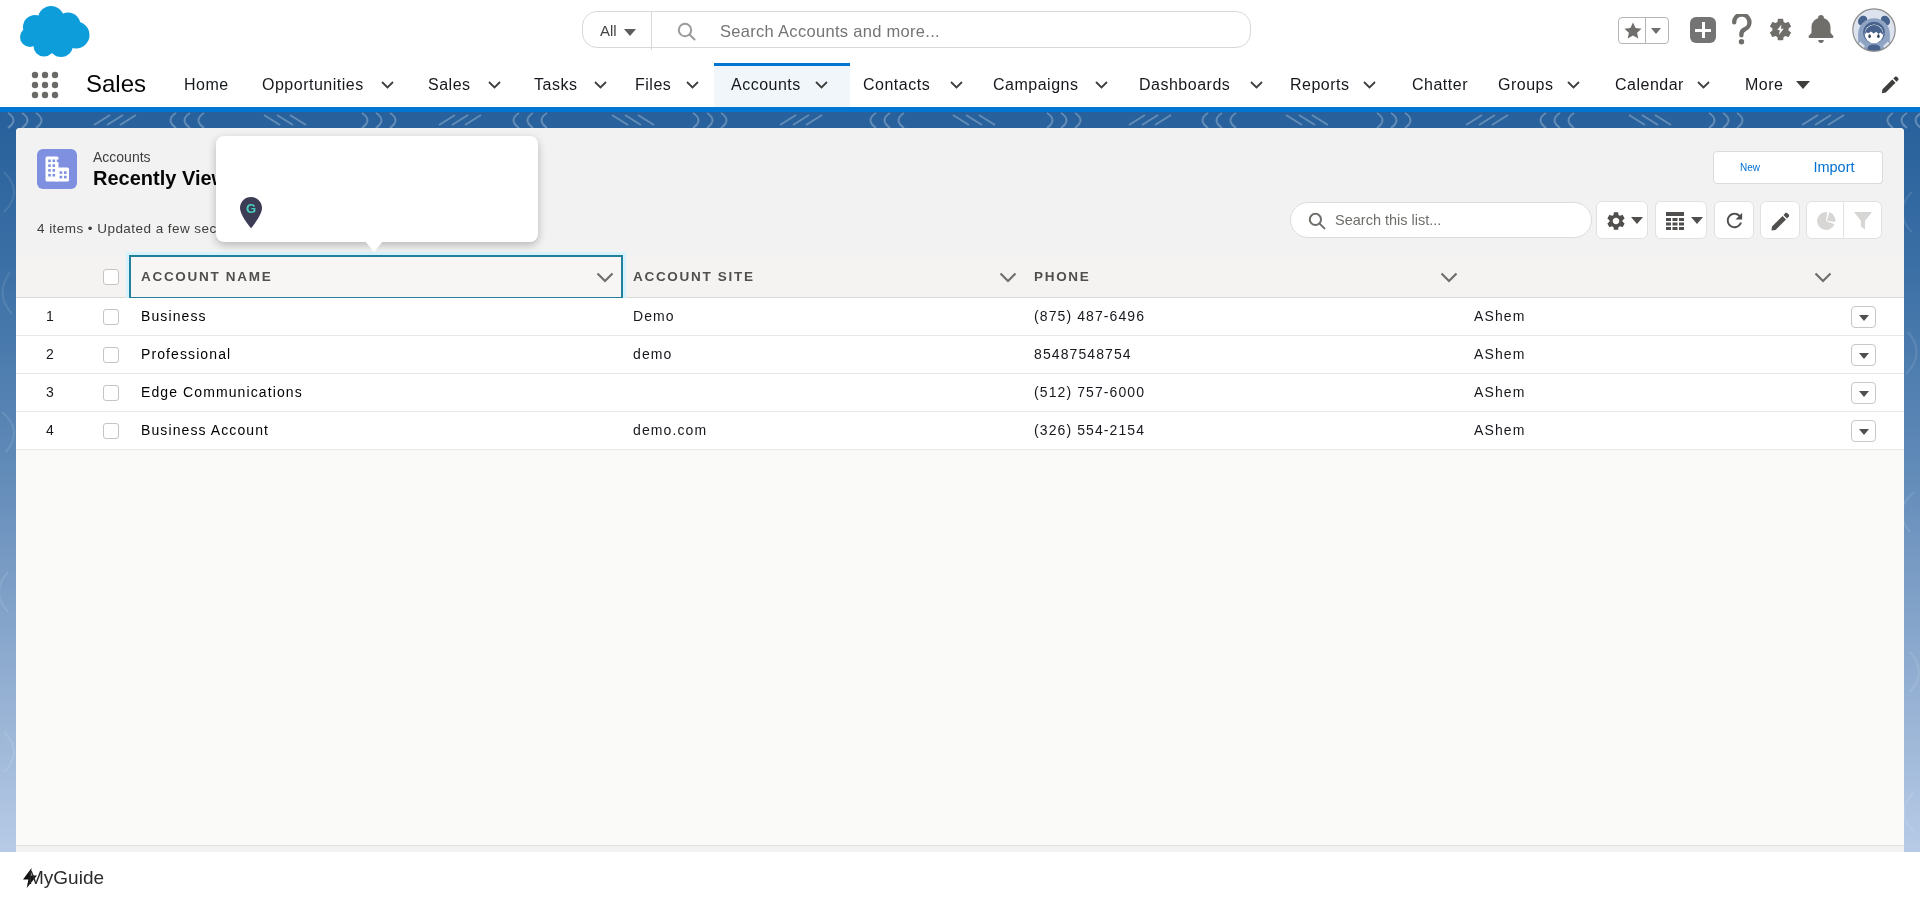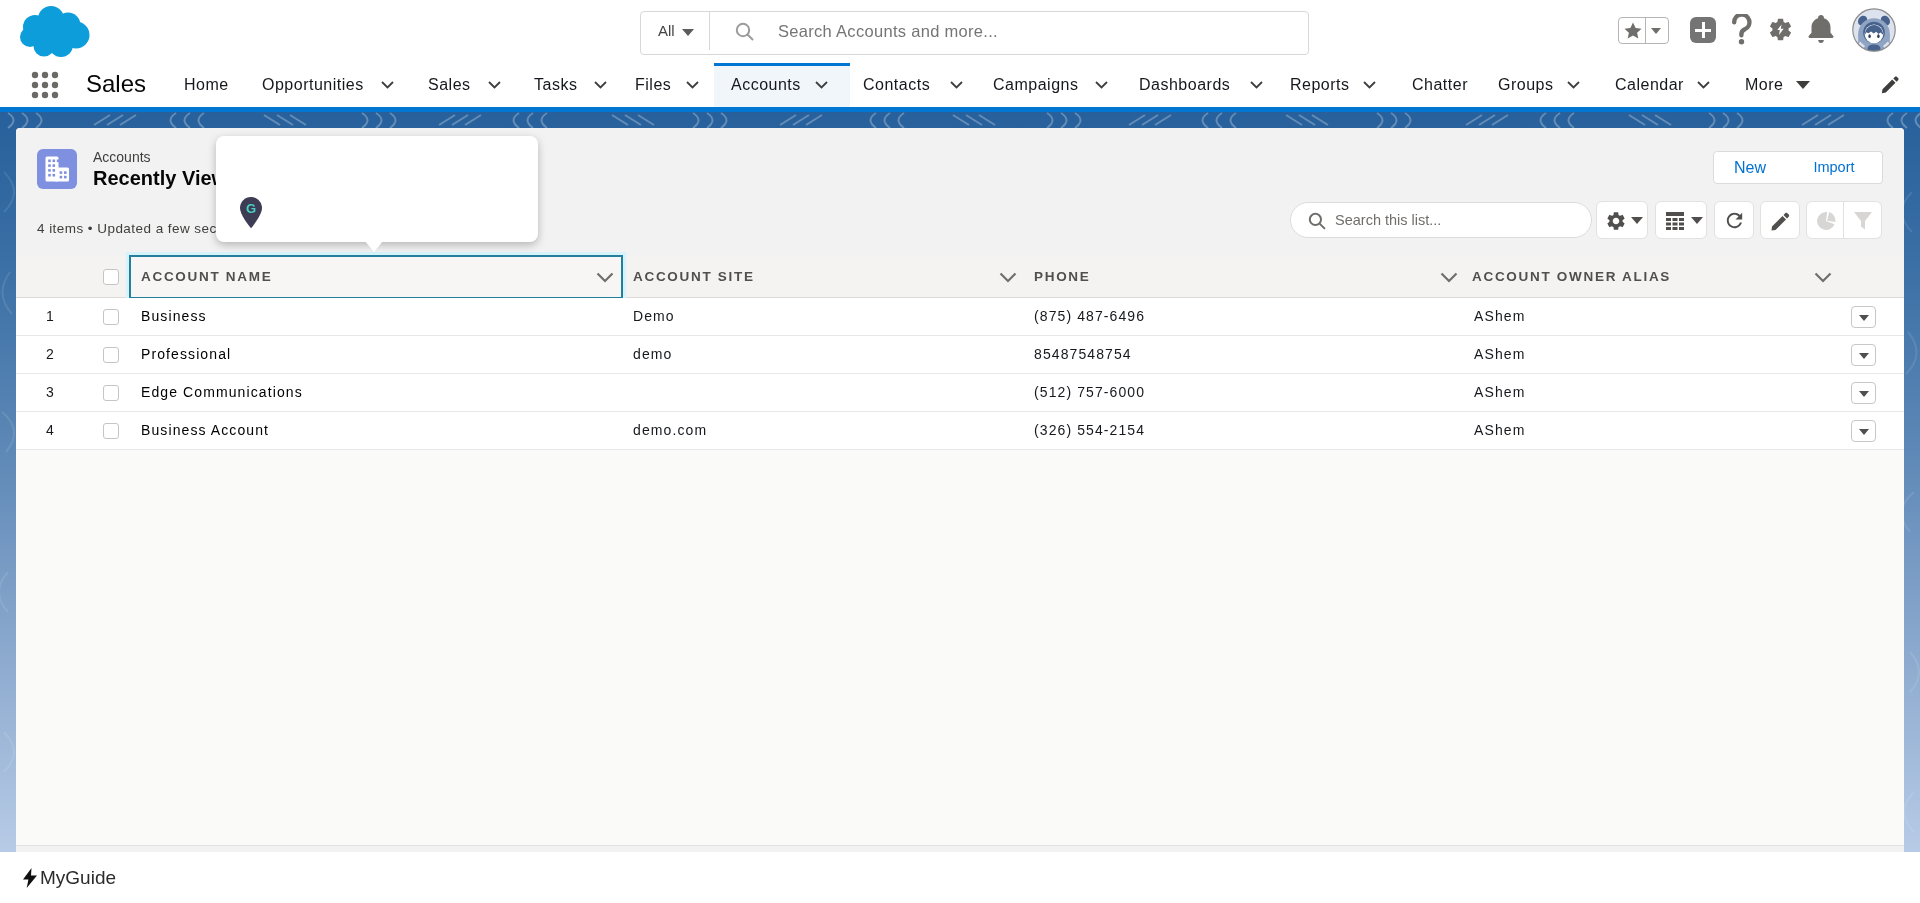--- a/index.html
+++ b/index.html
@@ -2,21 +2,21 @@
 <html><head>
 <meta charset="utf-8">
 <style>
 * { margin:0; padding:0; box-sizing:border-box; }
 html,body { width:1920px; height:903px; font-family:"Liberation Sans", sans-serif; background:#fff; overflow:hidden; }
 .abs { position:absolute; }
 #page { position:relative; width:1920px; height:903px; }
 
 
 #hdr { left:0; top:0; width:1920px; height:62px; background:#fff; }
-#gsearch { left:640px; top:11px; width:669px; height:44px; border:1px solid #d8d8d8; border-radius:4px; background:#fff; }
+#gsearch { left:582px; top:11px; width:669px; height:37px; border:1px solid #d8d8d8; border-radius:15px; background:#fff; }
 #gsAll { left:17px; top:0; height:38px; line-height:38px; font-size:15px; color:#444; }
 #gsCaret { left:41px; top:17px; width:0; height:0; border-left:6px solid transparent; border-right:6px solid transparent; border-top:7px solid #5c5c5c; }
 #gsDivider { left:68px; top:0; width:1px; height:38px; background:#d8d8d8; }
 #gsPlaceholder { left:137px; top:0; height:38px; line-height:39px; font-size:16.5px; color:#757575; letter-spacing:.3px; }
 
 
 #nav { left:0; top:62px; width:1920px; height:46px; background:#fff; }
 .navitem { position:absolute; top:0; height:45px; line-height:45px; font-size:16px; color:#16181d; letter-spacing:.5px; }
 .nchev { position:absolute; top:19px; width:13px; height:8px; }
 #acctab { left:714px; top:1px; width:136px; height:44px; background:#f1f6fb; border-top:3px solid #0176d3; }
@@ -27,21 +27,21 @@
 #blue { left:0; top:112px; width:1920px; height:740px; background:linear-gradient(180deg,#27609b 0%, #3a6fa5 20%, #5c87b6 45%, #8aa8cd 72%, #b7cbe6 100%); overflow:hidden; }
 
 
 #card { left:16px; top:128px; width:1888px; height:724px; background:#fafaf9; border-radius:4px 4px 0 0; overflow:hidden; }
 #phead { left:0; top:0; width:1888px; height:128px; background:#f3f2f2; }
 #obicon { left:21px; top:21px; width:40px; height:40px; background:#8090e0; border-radius:6px; }
 #lblAccounts { left:77px; top:21px; font-size:14px; color:#3e3e3c; }
 #titleRV { left:77px; top:39px; font-size:20px; font-weight:bold; color:#080707; }
 #itemsline { left:21px; top:93px; font-size:13.5px; color:#3e3e3c; letter-spacing:.45px; }
 .btn { position:absolute; background:#fff; border:1px solid #dddbda; }
-#btnNew { left:1697px; top:23px; width:74px; height:33px; border-radius:4px 0 0 4px; color:#0070d2; font-size:16px; text-align:center; line-height:31px; }
+#btnNew { left:1697px; top:23px; width:74px; height:33px; border-radius:4px 0 0 4px; color:#0070d2; font-size:10px; text-align:center; line-height:31px; }
 #btnImport { left:1770px; top:23px; width:97px; height:33px; border-radius:0 4px 4px 0; border-left:none; color:#0070d2; font-size:14.5px; text-align:center; line-height:31px; }
 #lsearch { left:1274px; top:74px; width:302px; height:36px; border:1px solid #dddbda; border-radius:18px; background:#fff; }
 #lsPlaceholder { left:44px; top:0; height:34px; line-height:35px; font-size:14.5px; color:#706e6b; }
 .icobtn { position:absolute; top:73px; background:#fff; border:1px solid #e3e1e0; border-radius:6px; height:38px; }
 
 
 #thead { left:0; top:128px; width:1888px; height:42px; background:#f4f3f2; border-bottom:1px solid #dddbda; }
 .hlabel { position:absolute; top:0; height:41px; line-height:41px; font-size:13.5px; font-weight:bold; color:#514f4d; letter-spacing:1.7px; }
 #nameCell { left:113px; top:-1px; width:494px; height:44px; background:#f7f6f5; border:2.5px solid #23809c; box-shadow:0 0 0 3px #d6f2fa; }
 .row { position:absolute; left:0; width:1888px; height:38px; background:#fff; border-bottom:1px solid #e8e8e8; }
@@ -52,21 +52,21 @@
 .rowbtn { position:absolute; left:1835px; top:8px; width:25px; height:22px; background:#fff; border:1px solid #c9c7c5; border-radius:4px; }
 .rowbtn:after { content:""; position:absolute; left:6.5px; top:8px; width:0; height:0; border-left:5.5px solid transparent; border-right:5.5px solid transparent; border-top:6.5px solid #514f4d; }
 #cardfoot { left:0; top:717px; width:1888px; height:7px; background:#f3f2f2; border-top:1px solid #e2e0df; }
 
 
 #tip { left:216px; top:136px; width:322px; height:106px; background:#fff; border-radius:8px; box-shadow:0 3px 8px rgba(0,0,0,.25); z-index:50; }
 #tipArrow { left:365px; top:241px; width:18px; height:13px; z-index:51; }
 #tipTitle { left:20px; top:21px; font-size:20.5px; font-weight:bold; color:#565656; letter-spacing:.2px; }
 
 #foot { left:0; top:852px; width:1920px; height:51px; background:#fff; }
-#mgtext { left:40px; top:0; height:51px; line-height:51px; font-size:19px; color:#2b2b2b; }
+#mgtext { left:28px; top:0; height:51px; line-height:51px; font-size:19px; color:#2b2b2b; }
 </style>
 </head>
 <body>
 <div id="page">
 
   <div id="hdr" class="abs">
     <svg class="abs" style="left:19px;top:5px" width="72" height="54" viewBox="0 0 72 54">
       <g fill="#0d9dda">
         <circle cx="16" cy="22" r="12"></circle>
         <circle cx="32" cy="14" r="13"></circle>
@@ -375,21 +375,20 @@
       <svg class="abs" style="left:9px;top:9px" width="20" height="20" viewBox="0 0 20 20">
         <path d="M1,1 L19,1 L12,10 L12,18.5 L8,15.5 L8,10 Z" fill="#d8d6d4"></path>
       </svg>
     </div>
 
     <div id="thead" class="abs">
       <div id="nameCell" class="abs"></div>
       <div class="hlabel" style="left:125px">ACCOUNT NAME</div>
       <div class="hlabel" style="left:617px">ACCOUNT SITE</div>
       <div class="hlabel" style="left:1018px">PHONE</div>
-      <div class="hlabel" style="left:1456px">ACCOUNT OWNER ALIAS</div>
       <div class="cb abs" style="top:13px"></div>
       <svg class="abs" style="left:580px;top:16px" width="18" height="11">
           <polyline points="1.5,1.5 9,9 16.5,1.5" fill="none" stroke="#706e6b" stroke-width="2.2"></polyline>
         </svg>
       <svg class="abs" style="left:983px;top:16px" width="18" height="11">
           <polyline points="1.5,1.5 9,9 16.5,1.5" fill="none" stroke="#706e6b" stroke-width="2.2"></polyline>
         </svg>
       <svg class="abs" style="left:1424px;top:16px" width="18" height="11">
           <polyline points="1.5,1.5 9,9 16.5,1.5" fill="none" stroke="#706e6b" stroke-width="2.2"></polyline>
         </svg>

